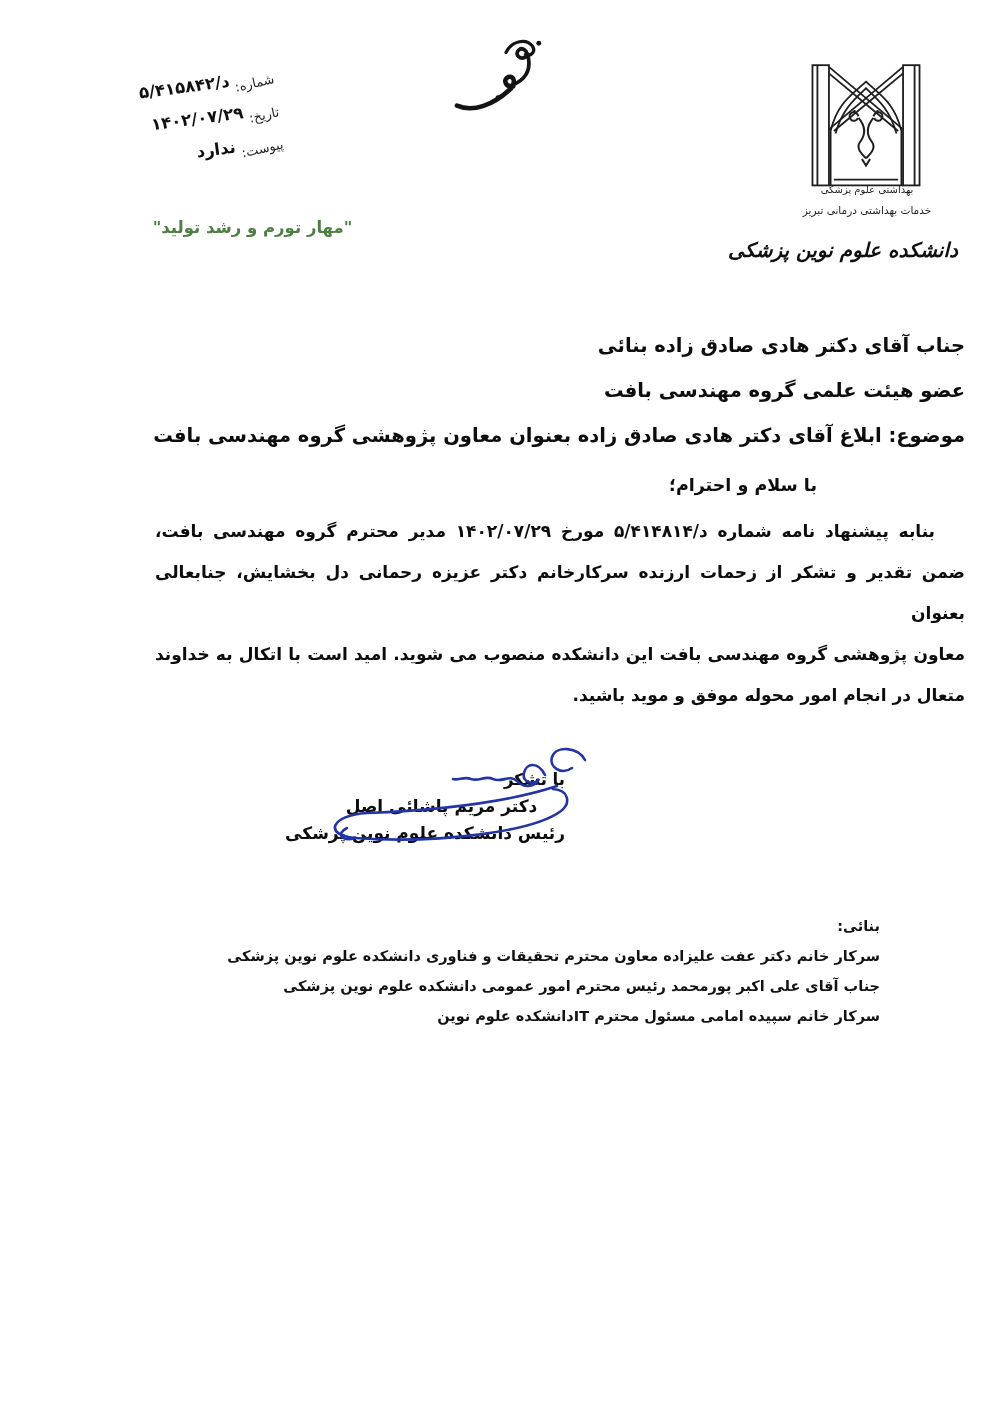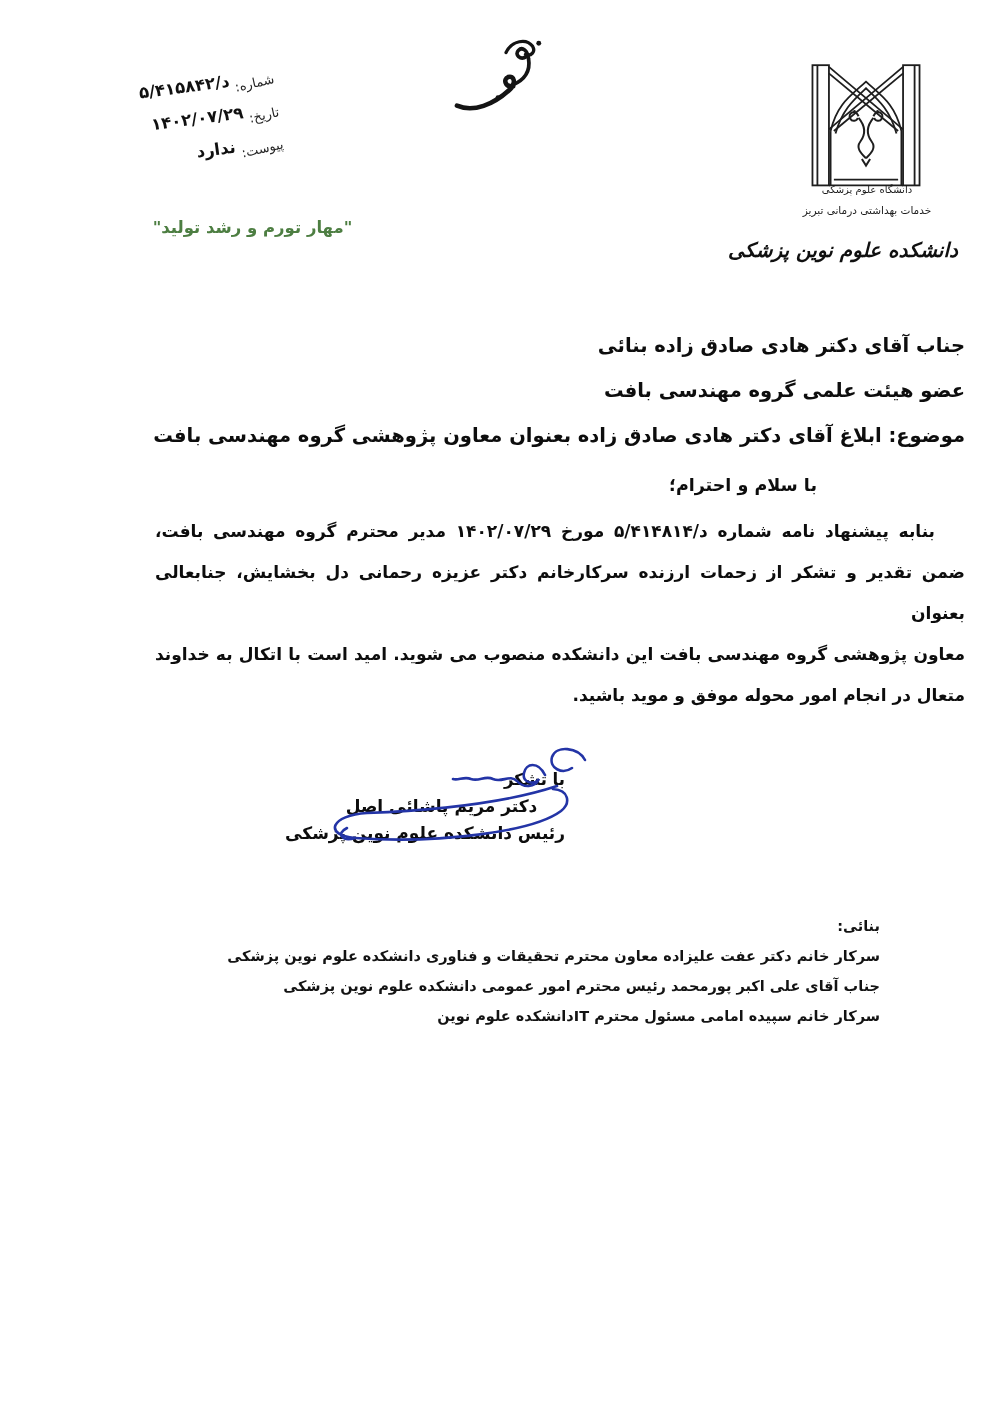--- a/index.html
+++ b/index.html
@@ -116,21 +116,21 @@
       <g stroke-width="2.4">
         <path d="M66,78 c-4,-9 -14,-4 -10,3 c2,4 8,3 9,-1"></path>
         <path d="M84,78 c4,-9 14,-4 10,3 c-2,4 -8,3 -9,-1"></path>
         <path d="M66,80 C76,92 74,101 68,109 C62,117 70,124 75,129"></path>
         <path d="M84,80 C74,92 76,101 82,109 C88,117 80,124 75,129"></path>
         <path d="M70,130 L75,138 L80,130"></path>
       </g>
       <circle cx="61" cy="72" r="1.6" fill="#1e1e1e" stroke="none"></circle>
       <circle cx="89" cy="72" r="1.6" fill="#1e1e1e" stroke="none"></circle>
     </svg>
-    <div class="uni-line l1">دانشگاه علوم پزشکی</div>
+    <div class="uni-line l1">بهداشتی علوم پزشکی</div>
     <div class="uni-line l2">خدمات بهداشتی درمانی تبریز</div>
     <div class="faculty">دانشکده علوم نوین پزشکی</div>
   </div>
 
   <div class="addressee">
     <div>جناب آقای دکتر هادی صادق زاده بنائی</div>
     <div>عضو هیئت علمی گروه مهندسی بافت</div>
     <div>موضوع: ابلاغ آقای دکتر هادی صادق زاده بعنوان معاون پژوهشی گروه مهندسی بافت</div>
   </div>
 

